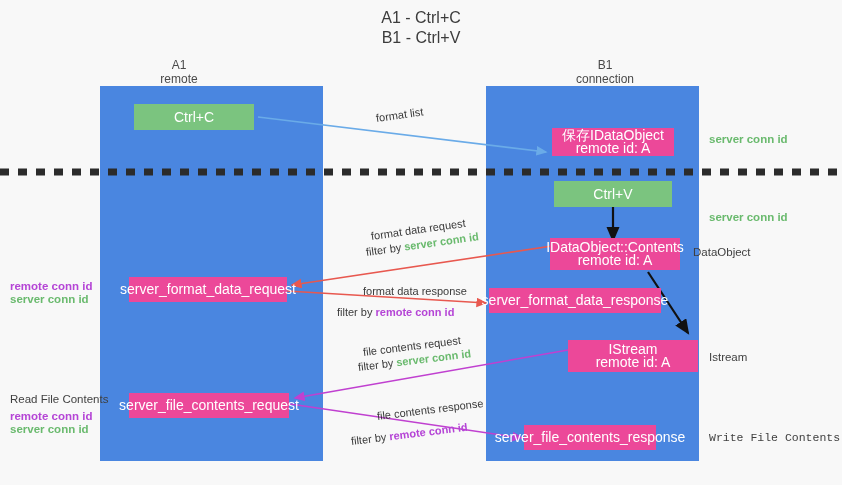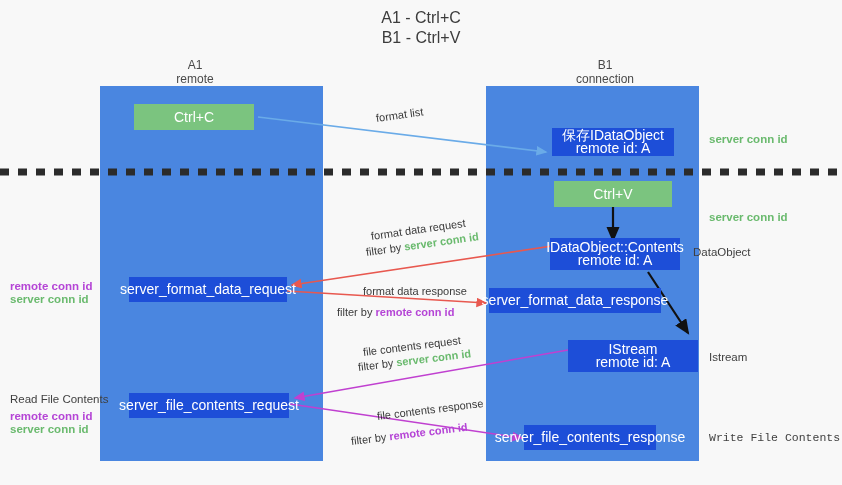--- a/index.html
+++ b/index.html
@@ -50,21 +50,21 @@
     flex-direction: column;
     align-items: center;
     justify-content: center;
     color: #ffffff;
     font-size: 14px;
     line-height: 13px;
     text-align: center;
     box-sizing: border-box;
   }
   .box.green { background: #7bc47f; }
-  .box.orange { background: #1d4ed8; }
+  .box.orange { background: #ec4899; }
   .side-label {
     position: absolute;
     font-size: 11.5px;
     color: #3f3f3f;
     line-height: 14px;
     white-space: nowrap;
   }
   .conn-green {
     color: #6aba6e;
     font-weight: bold;
@@ -92,21 +92,21 @@
 </head>
 <body>
 
 <div id="stage">
 
   <div class="title">
     <div>A1 - Ctrl+C</div>
     <div>B1 - Ctrl+V</div>
   </div>
 
-  <div class="col-head" style="left:120px; top:58px; width:150px;">
+  <div class="col-head" style="left:104px; top:58px; width:150px;">
     <div>A1</div>
     <div>remote</div>
   </div>
   <div class="col-head" style="left:530px; top:58px; width:150px;">
     <div>B1</div>
     <div>connection</div>
   </div>
 
   <div class="lane" style="left:100px; top:86px; width:223px; height:375px;"></div>
   <div class="lane" style="left:486px; top:86px; width:213px; height:375px;"></div>

